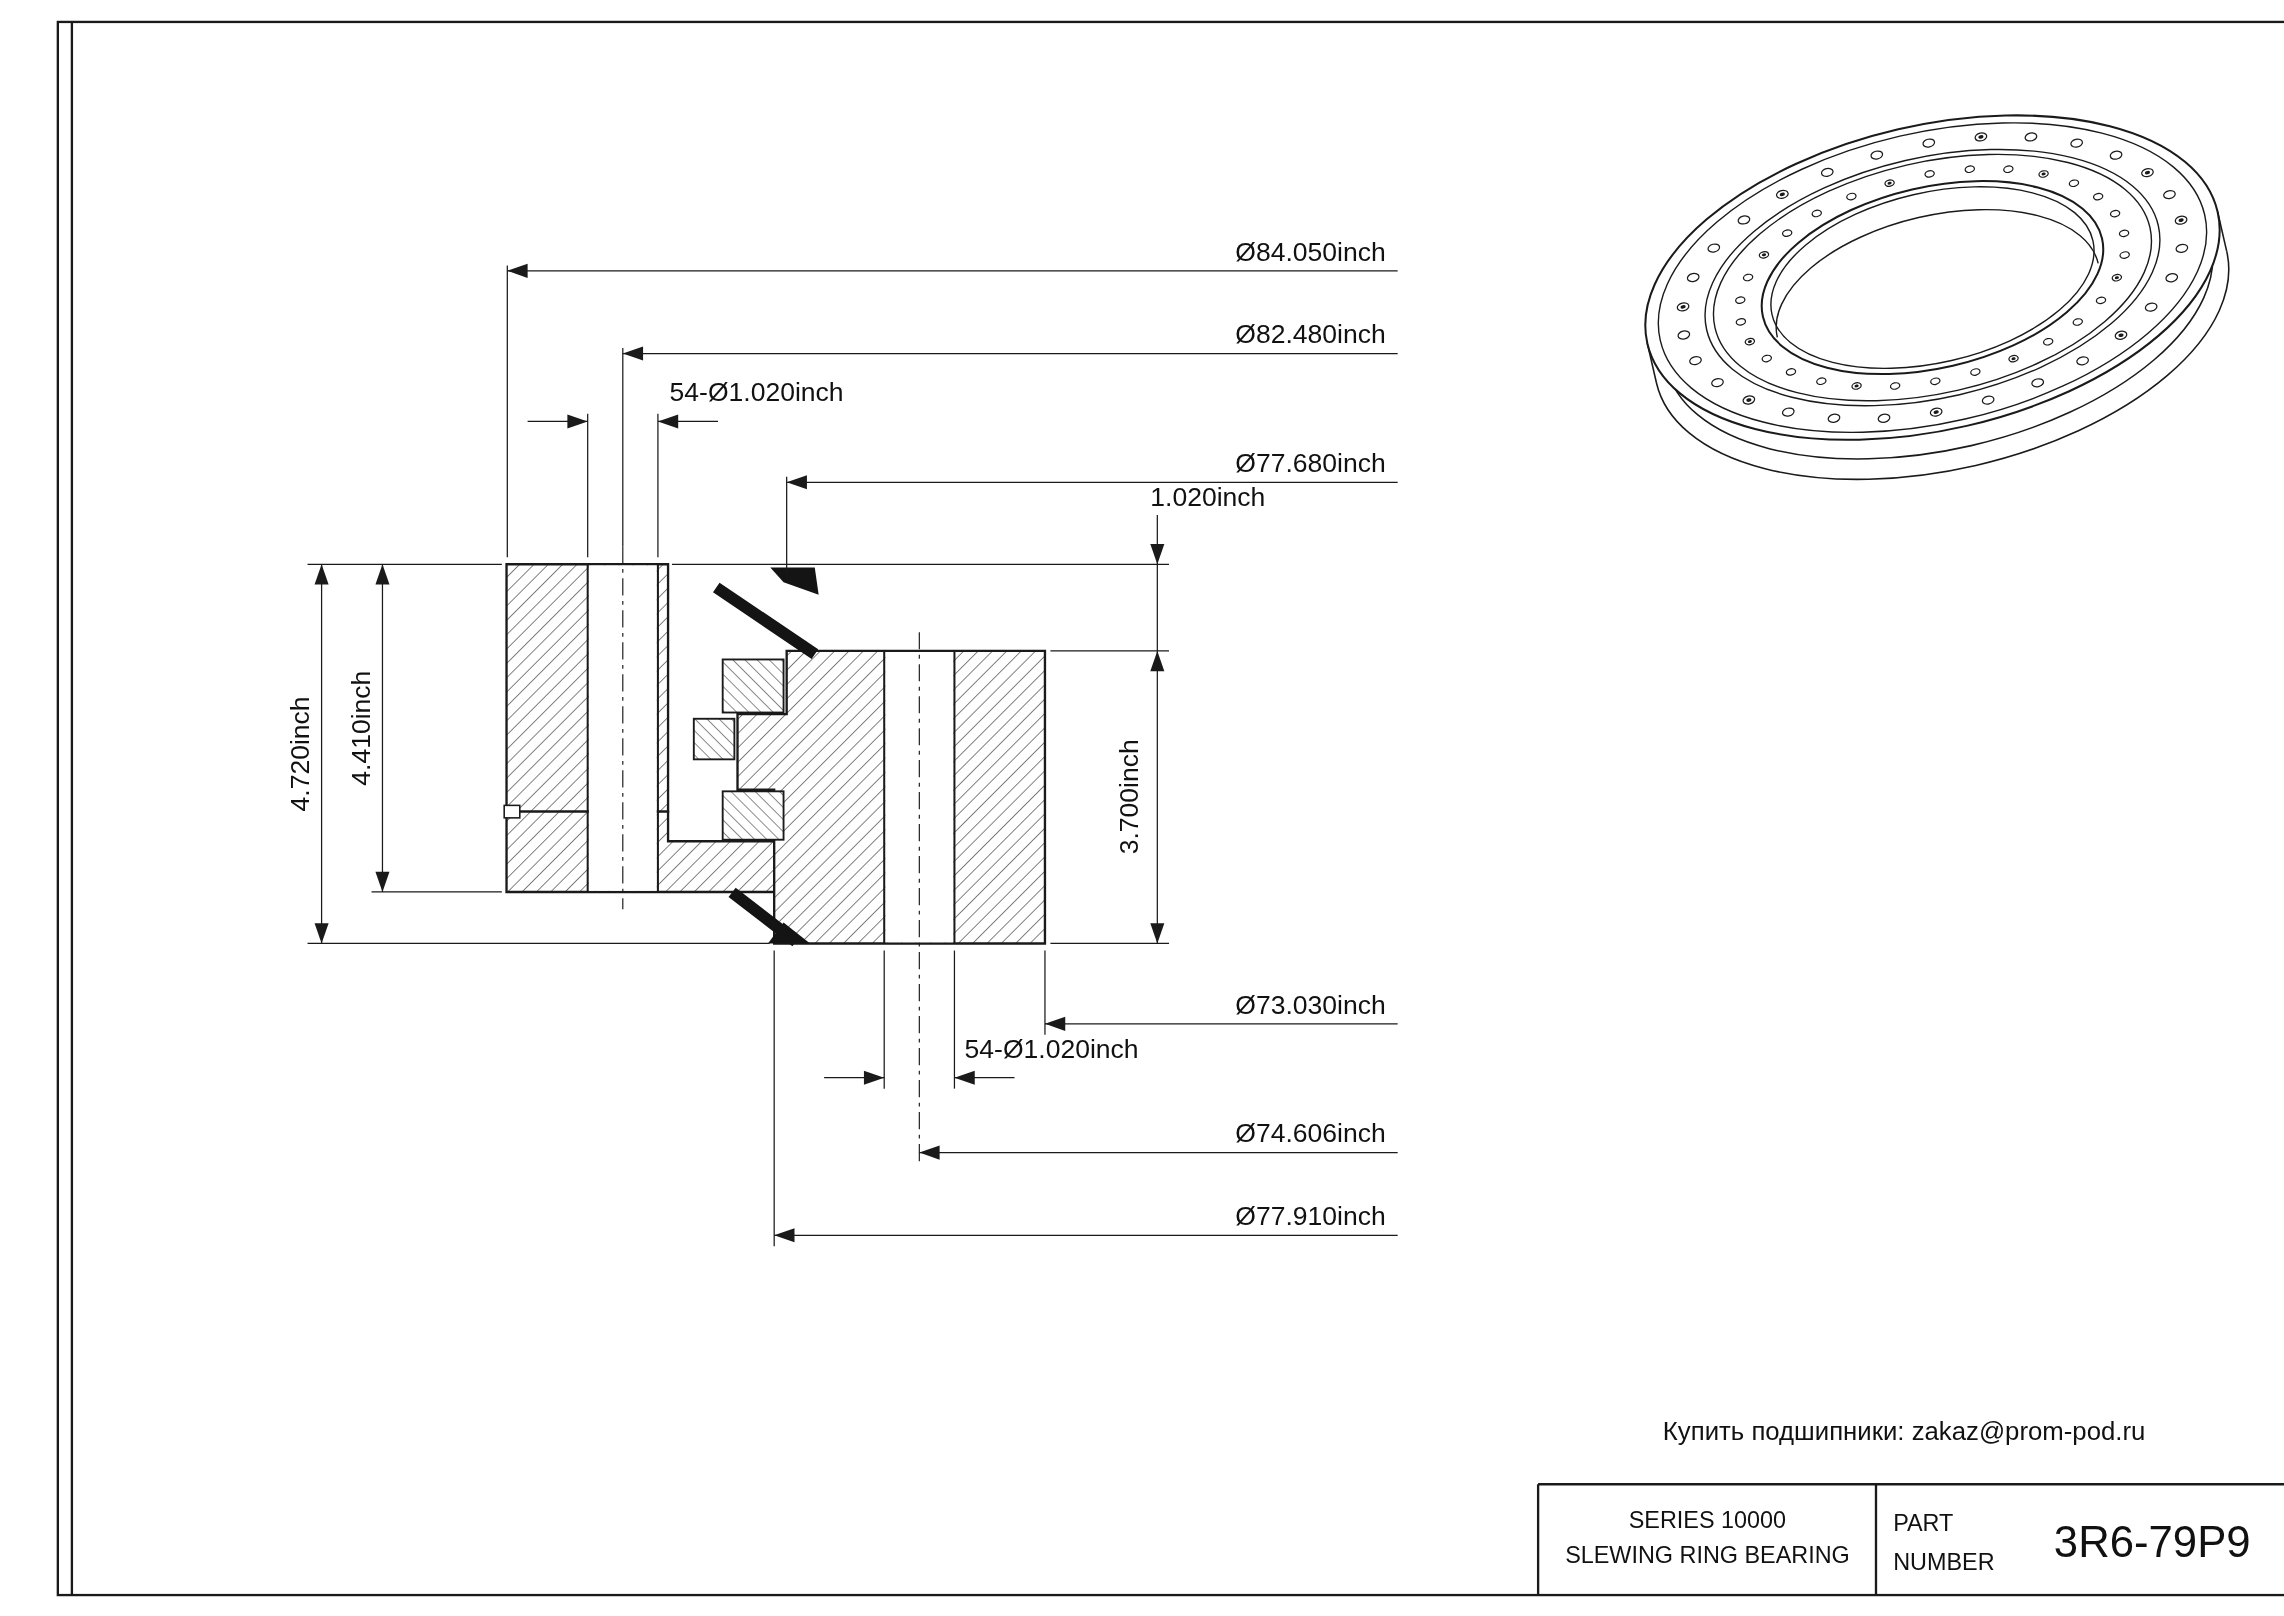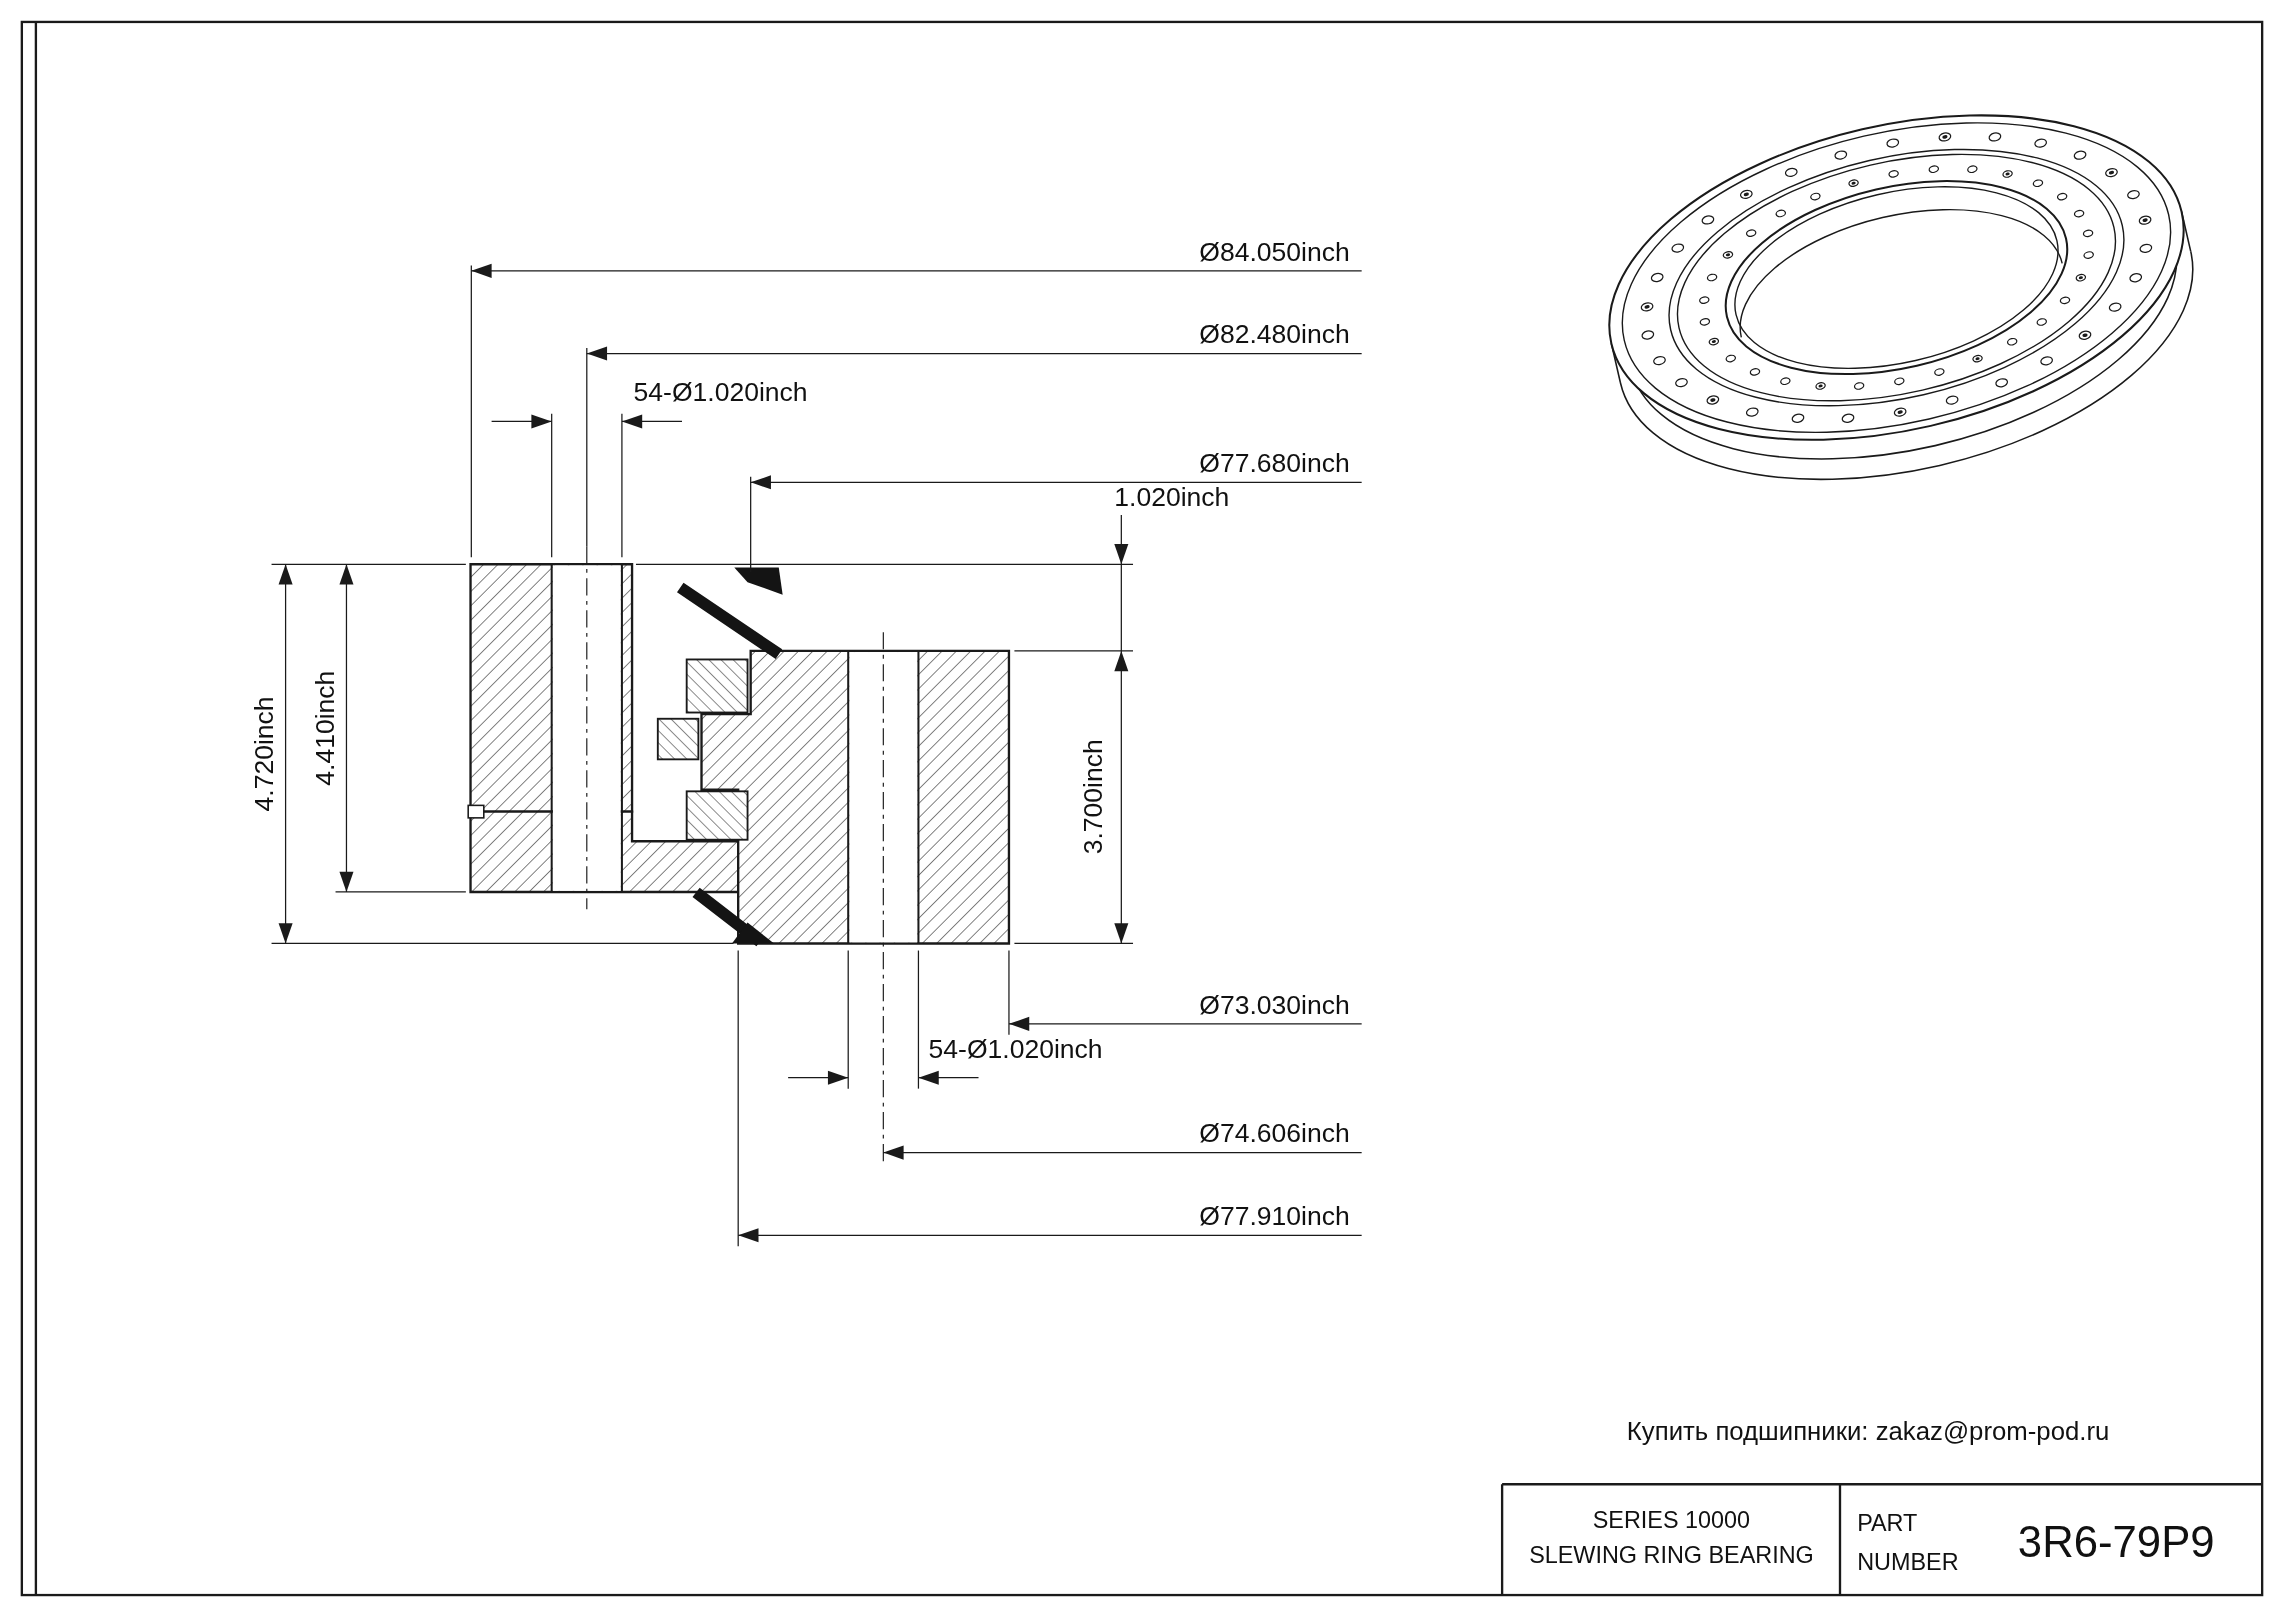--- a/index.html
+++ b/index.html
@@ -1,16 +1,16 @@
 <!DOCTYPE html>
 <html style="font-size:12.5px"><head>
 <meta charset="utf-8">
 <style>
   html,body{margin:0;padding:0;background:#ffffff;}
-  .stage{width:1821px;height:1617px;position:relative;background:#ffffff;}
+  .stage{width:1821px;height:1617px;position:relative;background:#ffffff;padding-left:36px;}
   svg{display:block;}
   .frame{stroke:#1a1a1a;stroke-width:3;fill:none;}
   .thin{stroke:#1a1a1a;stroke-width:1.6;fill:none;}
   .thin2{stroke:#1a1a1a;stroke-width:2;fill:none;}
   .outline2{stroke:#1a1a1a;stroke-width:2.6;}
   .hatched{stroke:#1a1a1a;stroke-width:3;fill:url(#hatch1);}
   .hatched2{stroke:#1a1a1a;stroke-width:2.4;fill:url(#hatch2);}
   .white{fill:#ffffff;}
   .seal{fill:#141414;stroke:none;}
   .sealstroke{stroke:#141414;stroke-width:15;fill:none;stroke-linecap:square;}

